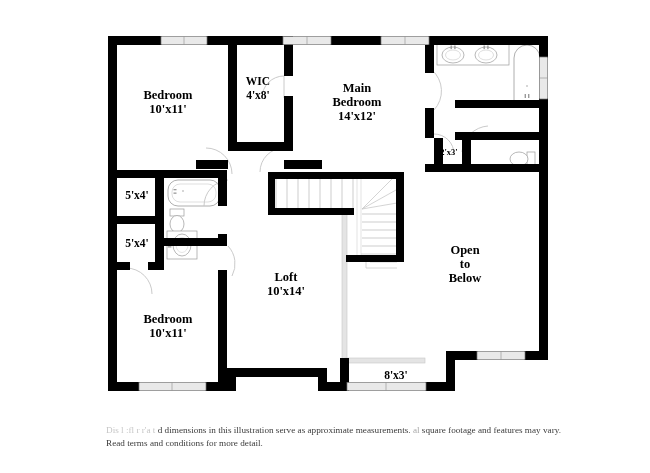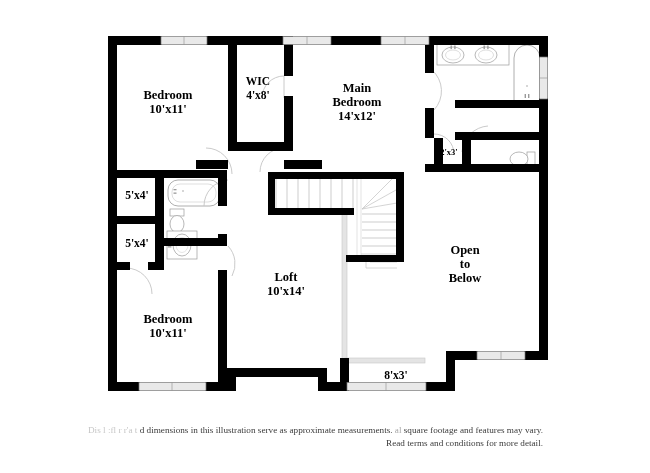--- a/index.html
+++ b/index.html
@@ -19,28 +19,28 @@
     fill:#000000;
     text-anchor:middle;
     dominant-baseline:middle;
   }
   .lbl-lg{font-size:12.5px;}
   .lbl-md{font-size:11.5px;}
   .lbl-xs{font-size:8.5px;}
 
   #disclaimer{
     position:absolute;
-    left:83px;
+    left:106px;
     top:424px;
     width:460px;
     font-family:"Liberation Serif", serif;
     font-size:9.2px;
     line-height:12.6px;
     color:#3c3c3c;
-    text-align:right;
+    text-align:left;
   }
   #disclaimer .faded{
     color:#b9b9b9;
     filter:blur(0.35px);
     opacity:.82;
   }
   #disclaimer .faded2{
     color:#9d9d9d;
     opacity:.9;
   }

